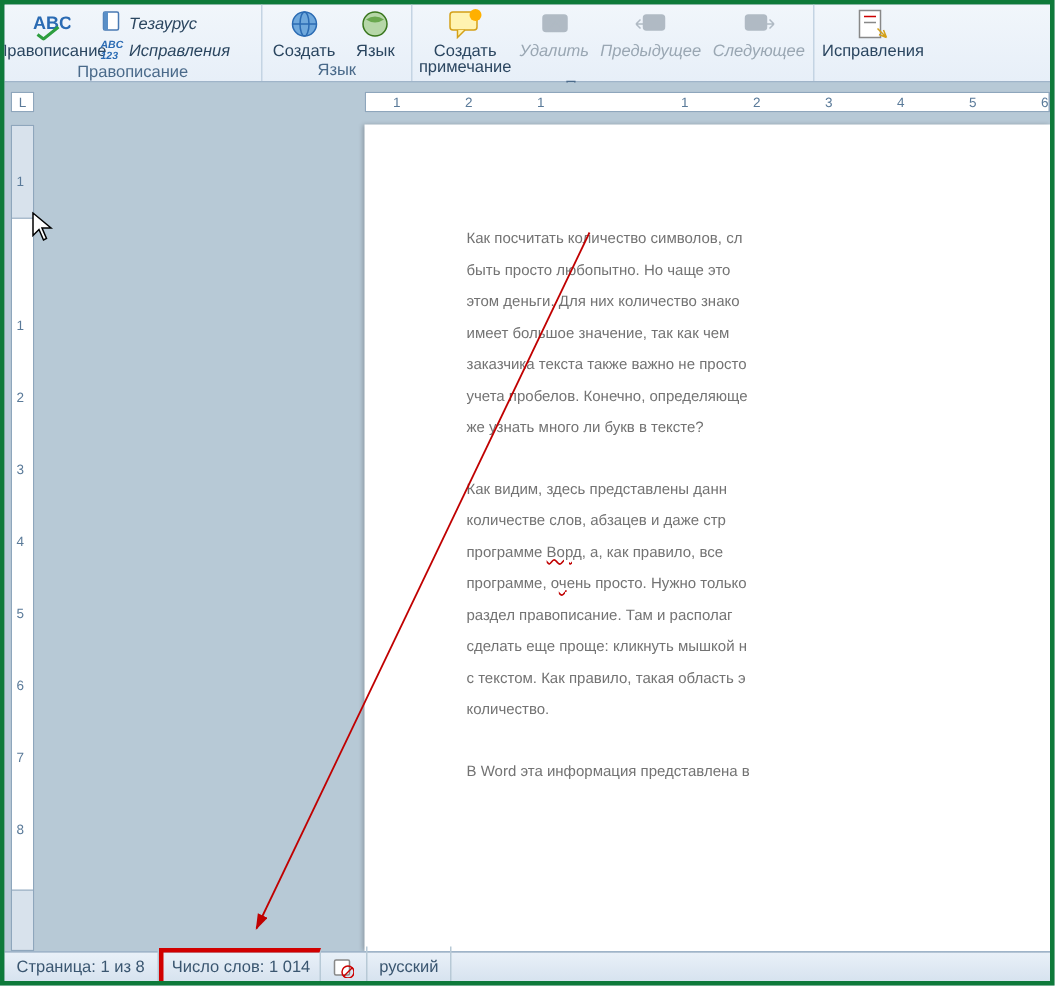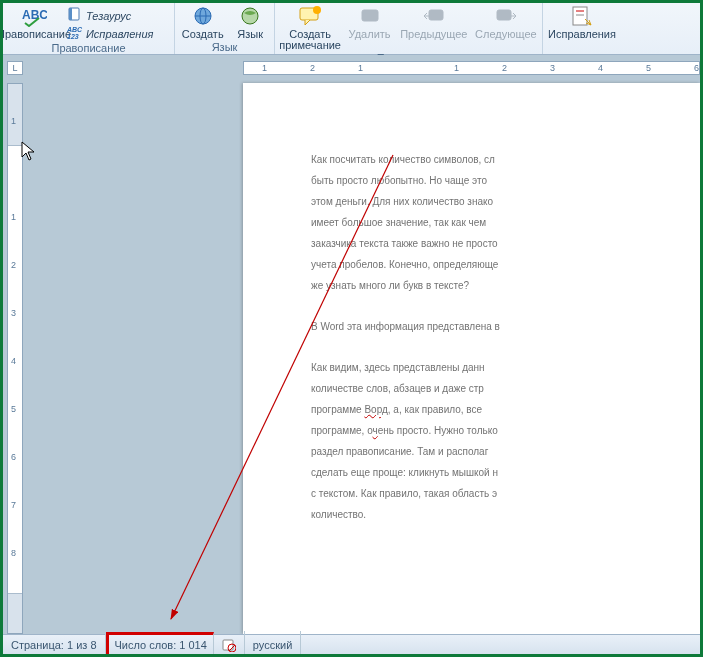--- a/index.html
+++ b/index.html
@@ -10,21 +10,21 @@
   .ribbon { height: 52px; background: linear-gradient(#f1f6fb,#e7eff8); border-bottom: 1px solid #9fb4c9; display: flex; }
   .group { display: flex; flex-direction: column; justify-content: space-between; border-right: 1px solid #c4d4e3; padding: 0 4px; }
   .group-body { display: flex; align-items: flex-start; gap: 4px; flex: 1; }
   .group-label { text-align: center; font-size: 11px; color: #4a6a8a; padding: 1px 0; }
   .big-btn { display: flex; flex-direction: column; align-items: center; width: 54px; gap: 2px; color: #2b4660; cursor: default; padding-top:2px;}
   .big-btn .ico { width: 26px; height: 22px; display:flex; justify-content:center; align-items:center; }
   .big-btn .lbl { font-size: 11px; text-align: center; line-height: 11px; }
   .small-col { display: flex; flex-direction: column; gap: 0px; padding-top:2px;}
   .small-btn { display: flex; align-items: flex-end; gap: 3px; font-size: 11px; color: #2b4660; padding: 1px 2px; font-style: italic; }
   .small-btn .ico { width: 16px; height: 16px; display:flex; justify-content:center; align-items:center; }
-  .dim { color:#9aa7b3; }
+  .dim { color:#9aa7b3;font-style:italic; }
   .dim svg * { stroke:#b0bac4; fill:#b0bac4; }
 
   
   .workspace { position: absolute; top: 52px; left: 0; right: 0; bottom: 20px; background: #b7c9d6; }
   .corner-box { position: absolute; top: 6px; left: 4px; width: 16px; height: 14px; background: #fff; border: 1px solid #8ea6bc; font-size:9px; display:flex; align-items:center; justify-content:center; color:#5a7a99;}
   .h-ruler { position: absolute; top: 6px; left: 240px; right: 0; height: 14px; background: #fff; border: 1px solid #8ea6bc; overflow:hidden;}
   .h-ruler .ticks { position:relative; height:100%; font-size:9px; color:#5a7a99; }
   .h-ruler .ticks span { position:absolute; top:1px; }
   .v-ruler { position: absolute; top: 28px; left: 4px; width: 16px; bottom: 0; background: #fff; border: 1px solid #8ea6bc; }
   .v-ruler .shade { position:absolute; top:0; left:0; right:0; height:62px; background:#d8e2ec; border-bottom:1px solid #aabccd;}
@@ -212,29 +212,29 @@
   </div>
 
   <div class="page">
     <p id="para1">Как посчитать количество символов, сл
 быть просто любопытно. Но чаще это 
 этом деньги. Для них количество знако
 имеет большое значение, так как чем
 заказчика текста также важно не просто 
 учета пробелов. Конечно, определяюще
 же узнать много ли букв в тексте?</p>
-    <p>В Word эта информация представлена в</p>
     <p id="para3">Как видим, здесь представлены данн
 количестве слов, абзацев и даже стр
 программе <span class="squiggle">Ворд</span>, а, как правило, все
 программе, о<span class="squiggle">ч</span>ень просто. Нужно только
 раздел правописание. Там и располаг
 сделать еще проще: кликнуть мышкой н
 с текстом. Как правило, такая область э
 количество.</p>
+    <p>В Word эта информация представлена в</p>
   </div>
 
   <svg class="cursor" viewBox="0 0 16 20">
     <path d="M1 1 l0 15 l4 -4 l3 7 l2 -1 l-3 -7 l6 0 z" fill="#fff" stroke="#000" stroke-width="1"></path>
   </svg>
 
   <svg class="arrow-line" style="top:0; left:0;" width="700" height="585">
     <defs>
         <marker id="ah" markerWidth="10" markerHeight="10" refX="8" refY="3" orient="auto">
           <path d="M0 0 L9 3 L0 6 z" fill="#c00000"></path>

